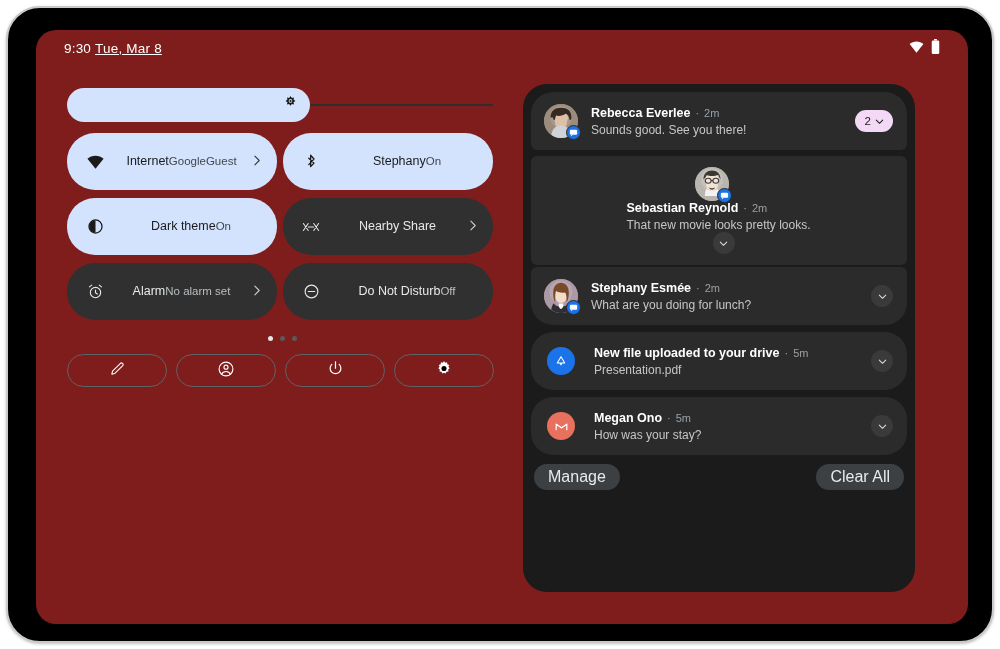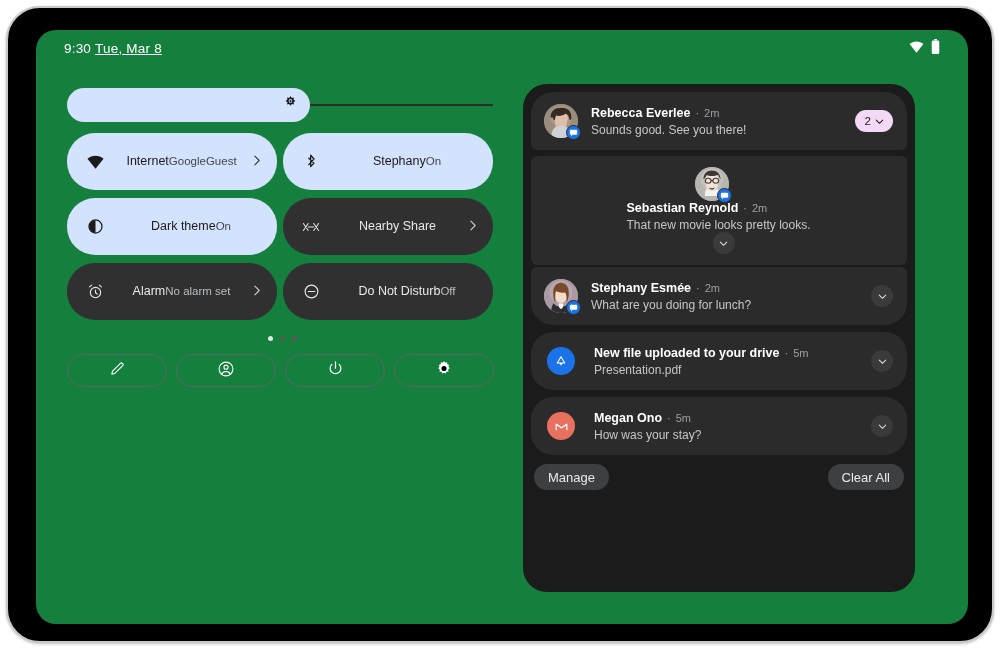--- a/index.html
+++ b/index.html
@@ -18,21 +18,21 @@
     border-radius: 34px;
     background: #000000;
     border: 2px solid #c9c9c9;
     box-shadow: 0 1px 3px rgba(0,0,0,0.25);
   }
   #screen {
     position: absolute;
     left: 28px; top: 22px;
     width: 932px; height: 594px;
     border-radius: 20px;
-    background: #15803d;
+    background: #7f1d1d;
     overflow: hidden;
   }
 
   
   #status-bar {
     position: absolute; left: 0; top: 0;
     width: 100%; height: 36px;
     display: flex; align-items: center;
     padding: 0 28px;
     color: #ffffff;
@@ -189,21 +189,21 @@
 
   #notif-actions {
     display: flex; align-items: center;
     margin-top: 9px; padding: 0 3px;
   }
   .nbtn {
     height: 26px; padding: 0 14px;
     border-radius: 13px;
     background: #3c4043;
     color: #e8eaed;
-    font-size: 13px;
+    font-size: 16px;
     display: flex; align-items: center;
     cursor: pointer; border: none;
     font-family: "Liberation Sans", sans-serif;
   }
   #clear-all-btn { margin-left: auto; }
 </style>
 </head>
 <body>
 
 <div id="tablet-frame">

